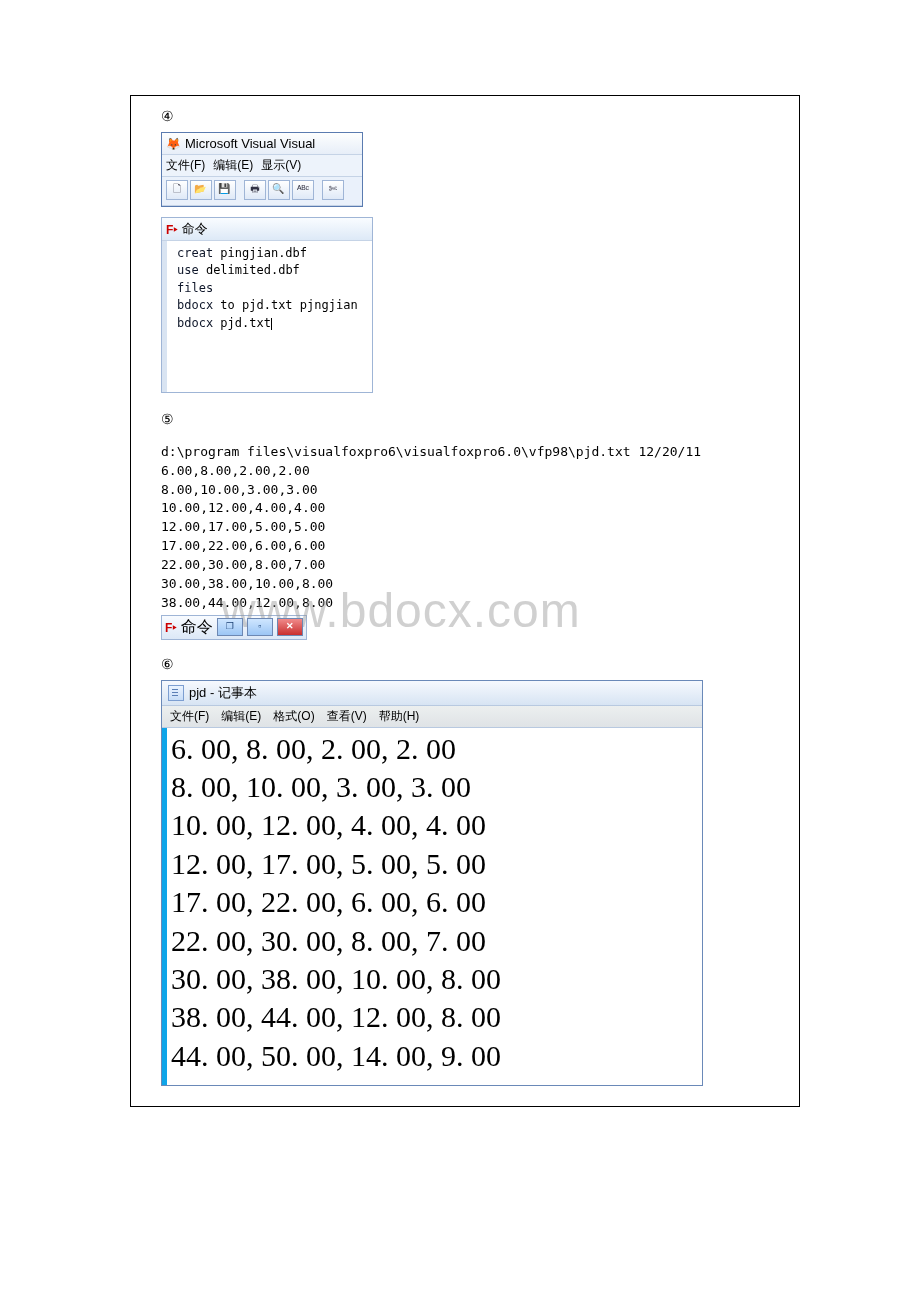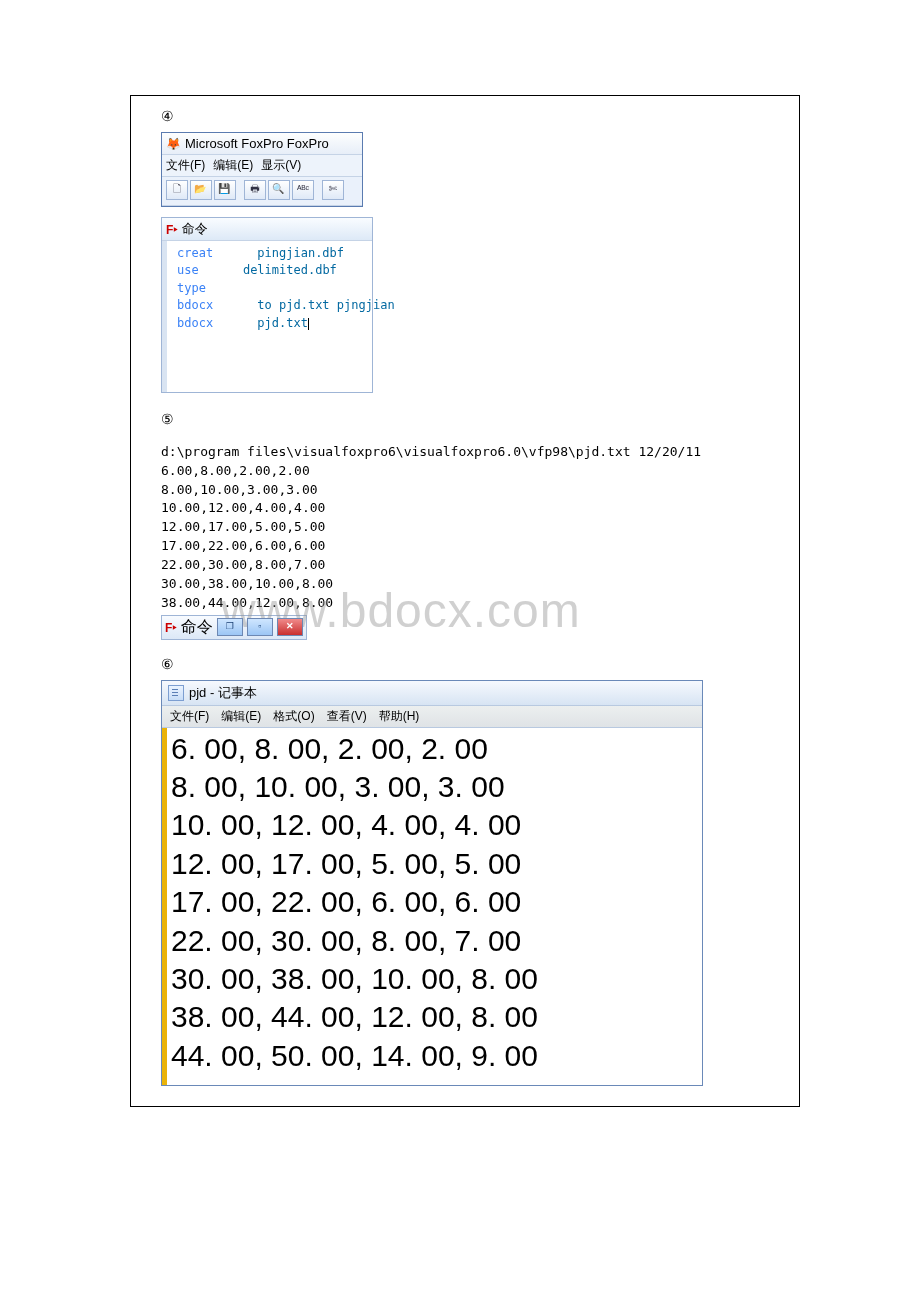--- a/index.html
+++ b/index.html
@@ -95,22 +95,22 @@
     font-weight: bold;
   }
   .cmd-body {
     padding: 4px 6px 60px 10px;
     border-left: 5px solid #d9e4f2;
     font-family: "NSimSun", "SimSun", monospace;
     font-size: 12px;
     white-space: pre;
     line-height: 1.45;
   }
-  .kw { color: #3b82f6; }
-  .plain { color: #0369a1; margin-left: 37px; }
+  .kw { color: #0f172a; }
+  .plain { color: #000000; }
   .caret {
     display: inline-block;
     width: 1px;
     height: 12px;
     background: #000;
     vertical-align: text-bottom;
   }
 
   
   .output-block {
@@ -196,40 +196,40 @@
   .np-menu {
     display: flex;
     gap: 12px;
     padding: 2px 8px;
     font-size: 12px;
     border-bottom: 1px solid #b8c9e0;
     background: linear-gradient(#ecefef, #dfe3e6);
   }
   .np-body {
     padding: 2px 4px 10px 4px;
-    border-left: 5px solid #eab308;
-    font-family: Liberation Sans, sans-serif;
+    border-left: 5px solid #0ea5e9;
+    font-family: Liberation Serif, serif;
     font-size: 30px;
     line-height: 1.28;
     white-space: pre;
     color: #000;
   }
 </style>
 </head>
 <body>
 
 <div class="page">
 
   
   <div class="circled">④</div>
 
   <div class="fp-window">
     <div class="fp-title">
       <span class="fp-icon">🦊</span>
-      <span>Microsoft FoxPro FoxPro</span>
+      <span>Microsoft Visual Visual</span>
     </div>
     <div class="fp-menu">
       <span>文件(F)</span>
       <span>编辑(E)</span>
       <span>显示(V)</span>
     </div>
     <div class="fp-toolbar">
       <span class="tb-btn">🗋</span>
       <span class="tb-btn">📂</span>
       <span class="tb-btn">💾</span>
@@ -242,21 +242,21 @@
     </div>
   </div>
 
   <div class="cmd-window">
     <div class="cmd-hdr">
       <span class="cmd-hdr-icon">F‣</span>
       <span>命令</span>
     </div>
     <div class="cmd-body" id="cmd-body"><span class="kw">creat</span><span class="plain"> pingjian.dbf</span>
 <span class="kw">use</span><span class="plain"> delimited.dbf</span>
-<span class="kw">type</span><span class="plain"></span>
+<span class="kw">files</span><span class="plain"></span>
 <span class="kw">bdocx</span><span class="plain"> to pjd.txt pjngjian</span>
 <span class="kw">bdocx</span><span class="plain"> pjd.txt</span><span class="caret"></span></div>
   </div>
 
   
   <div class="circled" style="margin-top:18px">⑤</div>
 
   <div class="output-block" id="out-block">d:\program files\visualfoxpro6\visualfoxpro6.0\vfp98\pjd.txt 12/20/11
 6.00,8.00,2.00,2.00
 8.00,10.00,3.00,3.00

